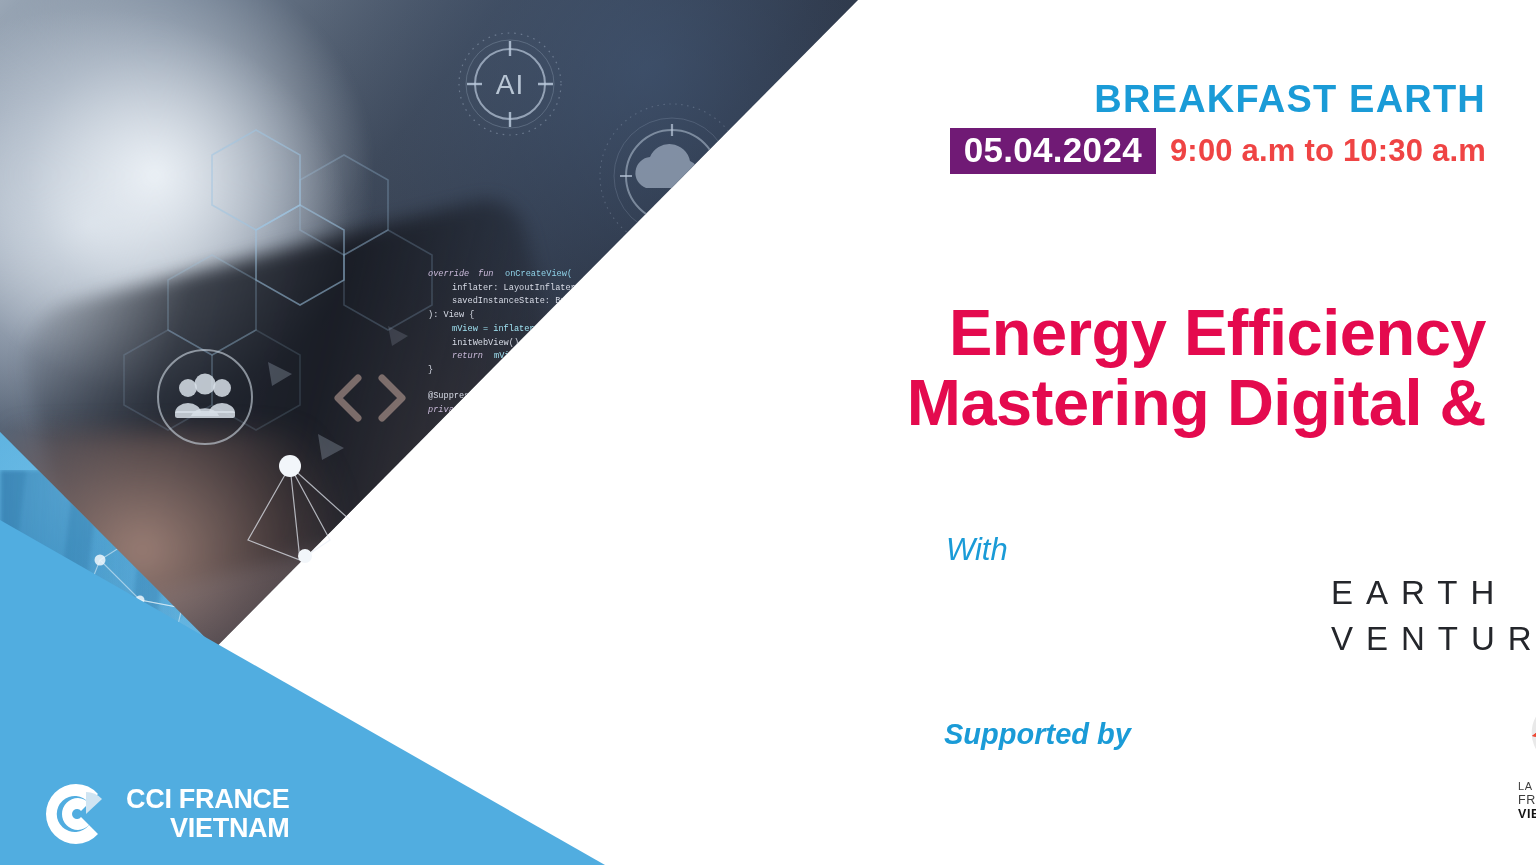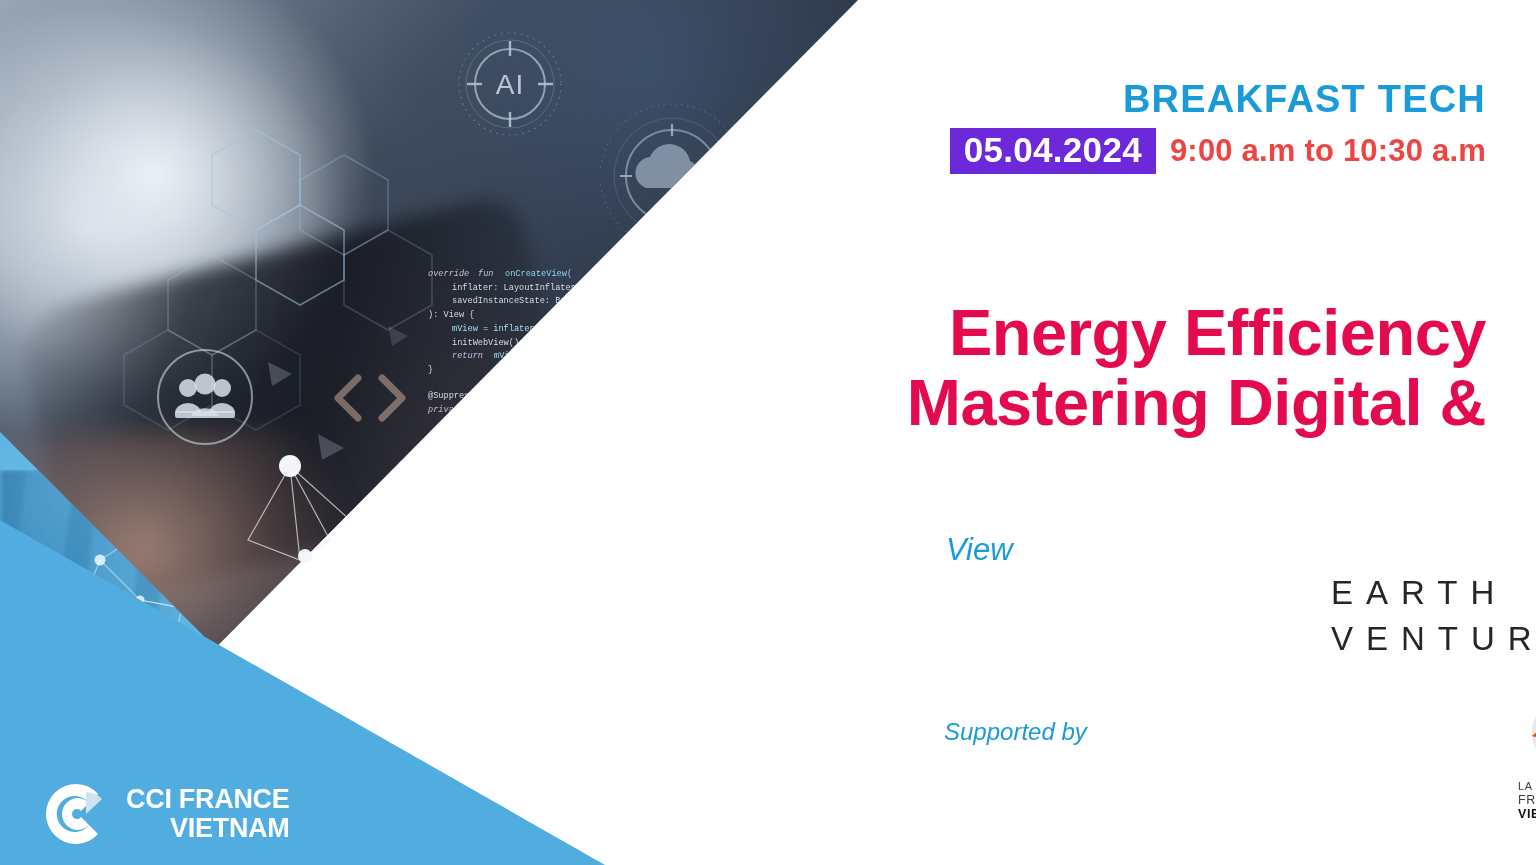--- a/index.html
+++ b/index.html
@@ -123,21 +123,21 @@
   }
   .datarow {
     position: absolute;
     right: 50px; top: 128px;
     display: flex;
     align-items: center;
     gap: 14px;
     white-space: nowrap;
   }
   .date-badge {
-    background: #6d28d9;
+    background: #701a75;
     color: #ffffff;
     font-size: 35px;
     font-weight: 700;
     padding: 4px 14px 7px 14px;
     line-height: 1.0;
     letter-spacing: 0.3px;
   }
   .time-text {
     color: #ef4444;
     font-size: 31px;
@@ -162,24 +162,24 @@
     position: absolute;
     left: 110px; top: 532px;
     font-size: 31px;
     font-style: italic;
     color: #1a9bd7;
     font-weight: 400;
   }
   .supported-label {
     position: absolute;
     left: 108px; top: 718px;
-    font-size: 24px;
+    font-size: 29px;
     font-style: italic;
     color: #1a9bd7;
-    font-weight: 400;
+    font-weight: 700;
   }
 
   
   .ev-logo {
     position: absolute;
     left: 495px; top: 570px;
     text-align: left;
   }
   .ev-line {
     display: flex;
@@ -374,33 +374,33 @@
       </svg>
       <div style="line-height:1.08;">
         <div style="color:#ffffff; font-size:27px; font-weight:700; letter-spacing:-0.3px;">CCI FRANCE</div>
         <div style="color:#ffffff; font-size:27px; font-weight:700; letter-spacing:-0.3px;">VIETNAM</div>
       </div>
     </div>
   </div>
 
   <div class="content">
 
-    <div class="kicker">BREAKFAST TECH</div>
+    <div class="kicker">BREAKFAST EARTH</div>
 
     <div class="datarow">
       <span class="date-badge">05.04.2024</span>
       <span class="time-text">9:00 a.m to 10:30 a.m</span>
     </div>
 
     <div class="title">
       <span class="ln">Energy Efficiency</span>
       <span class="ln">Mastering Digital &amp;</span>
     </div>
 
-    <div class="with-label">View</div>
+    <div class="with-label">With</div>
     <div class="supported-label">Supported by</div>
 
     <div class="ev-logo">
       <div class="ev-line">EARTH</div>
       <div class="ev-line">
         <span>VENTUR</span>
 
       </div>
     </div>
 

